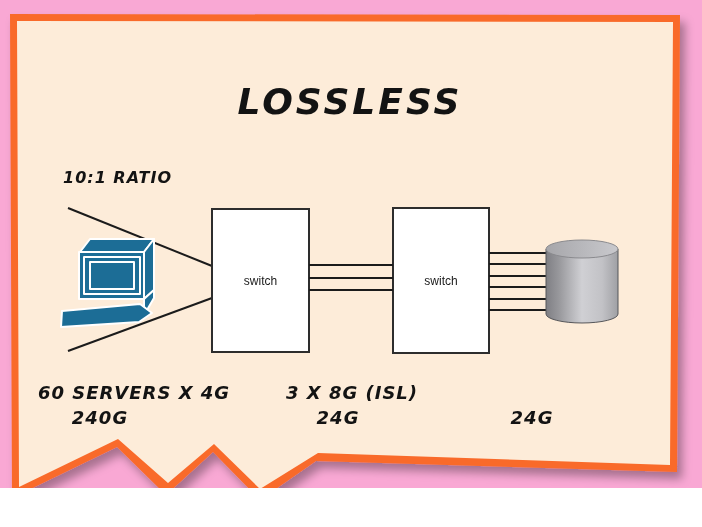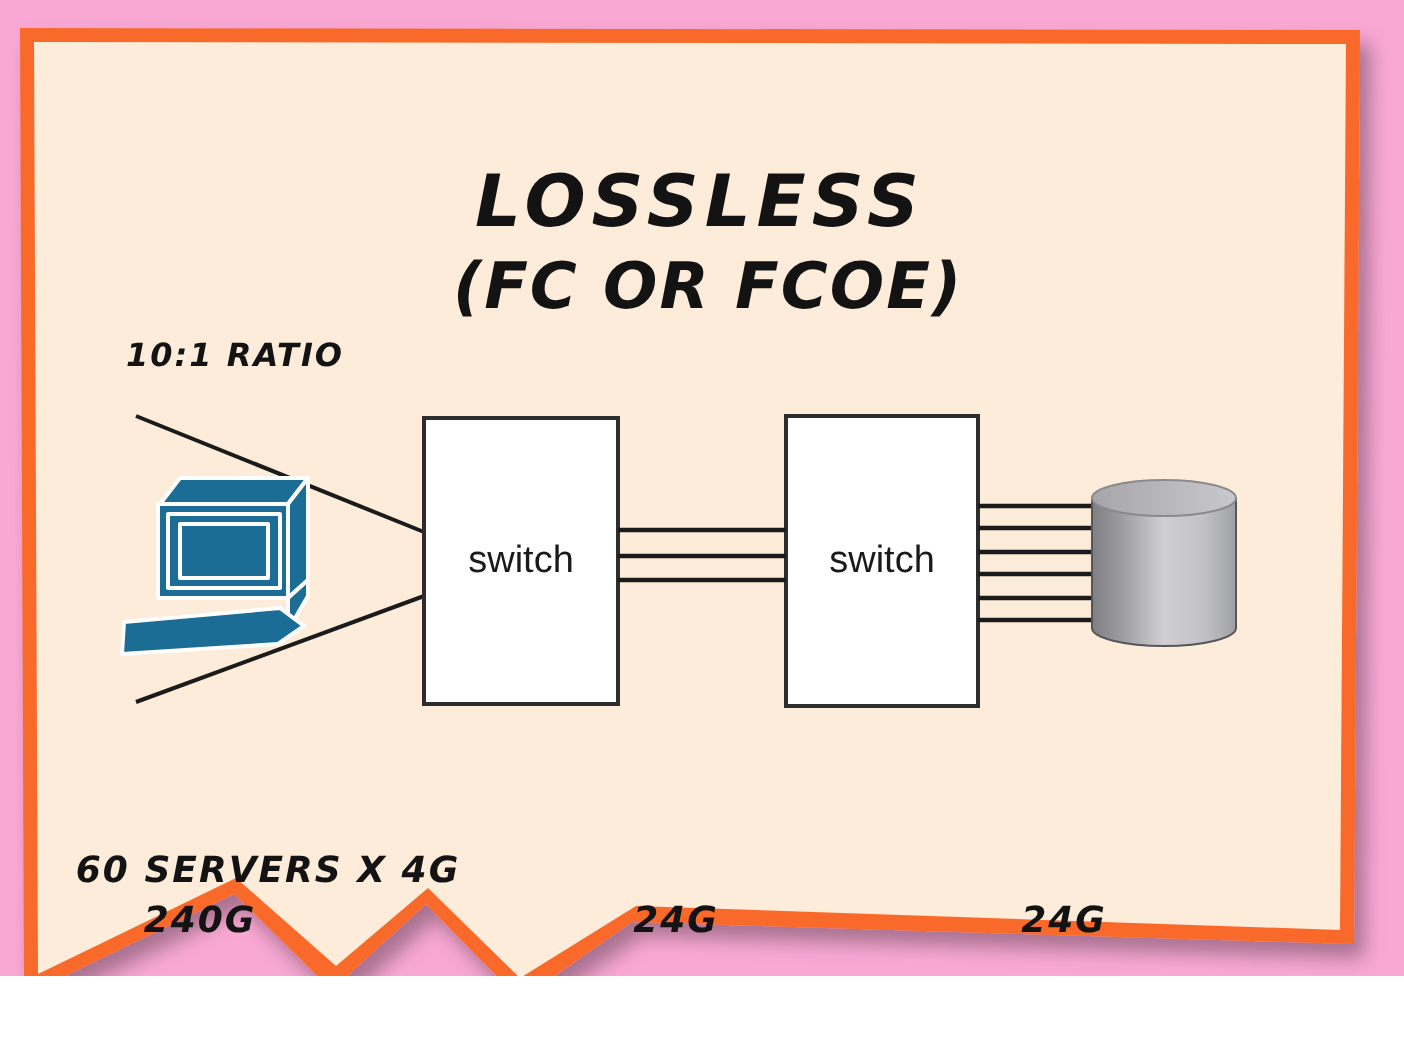--- a/index.html
+++ b/index.html
@@ -5,23 +5,23 @@
   html,body{margin:0;padding:0;background:#ffffff;}
   #stage{position:relative;width:702px;height:488px;background:#f9a8d4;overflow:hidden;
          font-family:"DejaVu Sans",sans-serif;}
   #stage svg{position:absolute;left:0;top:0;}
   .lbl{position:absolute;color:#111;white-space:nowrap;}
   .comic{font-family:"DejaVu Sans",sans-serif;font-style:italic;font-weight:bold;color:#131313;text-align:center;}
   .ctr{transform:translateX(-50%);text-align:center;}
   .title-1{font-size:36px;letter-spacing:3px;}
   .title-2{font-size:32px;letter-spacing:1px;}
   .ratio{font-size:16px;letter-spacing:1px;}
-  .linklbl{font-size:18px;letter-spacing:1px;margin-top:43px;}
+  .linklbl{font-size:18px;letter-spacing:1px;}
   .switch-label{position:absolute;display:flex;align-items:center;justify-content:center;
-      font-family:"Liberation Sans","DejaVu Sans",sans-serif;font-size:19px;color:#1a1a1a;}
+      font-family:"Liberation Sans","DejaVu Sans",sans-serif;font-size:12px;color:#1a1a1a;}
 </style>
 </head>
 <body>
 
 <div id="stage">
 
   <svg width="702" height="527" viewBox="0 0 702 527">
     <defs>
       <filter id="frameShadow" x="-10%" y="-10%" width="125%" height="125%">
         <feDropShadow dx="5" dy="7" stdDeviation="5" flood-color="#000000" flood-opacity="0.33"></feDropShadow>
@@ -75,27 +75,27 @@
       <line x1="489" y1="310" x2="549" y2="310"></line>
     </g>
 
     <g>
       <path d="M546,249 L546,314 A36,9 0 0 0 618,314 L618,249" fill="url(#cylBody)" stroke="#55565a" stroke-width="1"></path>
       <ellipse cx="582" cy="249" rx="36" ry="9" fill="url(#cylTop)" stroke="#8a8a8e" stroke-width="1"></ellipse>
     </g>
   </svg>
 
   <div class="lbl comic ctr title-1" style="left:350px;top:81px;">LOSSLESS</div>
-  <div class="lbl comic ctr title-2" style="left:354px;top:124px;">(FC OR FCOE)</div>
 
   <div class="lbl comic ratio" style="left:63px;top:168px;">10:1 RATIO</div>
 
   <div class="switch-label" style="left:212px;top:209px;width:97px;height:143px;">switch</div>
   <div class="switch-label" style="left:393px;top:208px;width:96px;height:145px;">switch</div>
 
   <div class="lbl comic ctr linklbl" style="left:134px;top:382px;">60 SERVERS X 4G</div>
   <div class="lbl comic ctr linklbl" style="left:100px;top:407px;">240G</div>
 
+  <div class="lbl comic ctr linklbl" style="left:352px;top:382px;">3 X 8G (ISL)</div>
   <div class="lbl comic ctr linklbl" style="left:338px;top:407px;">24G</div>
 
   <div class="lbl comic ctr linklbl" style="left:532px;top:407px;">24G</div>
 
 </div>
 
 </body></html>

